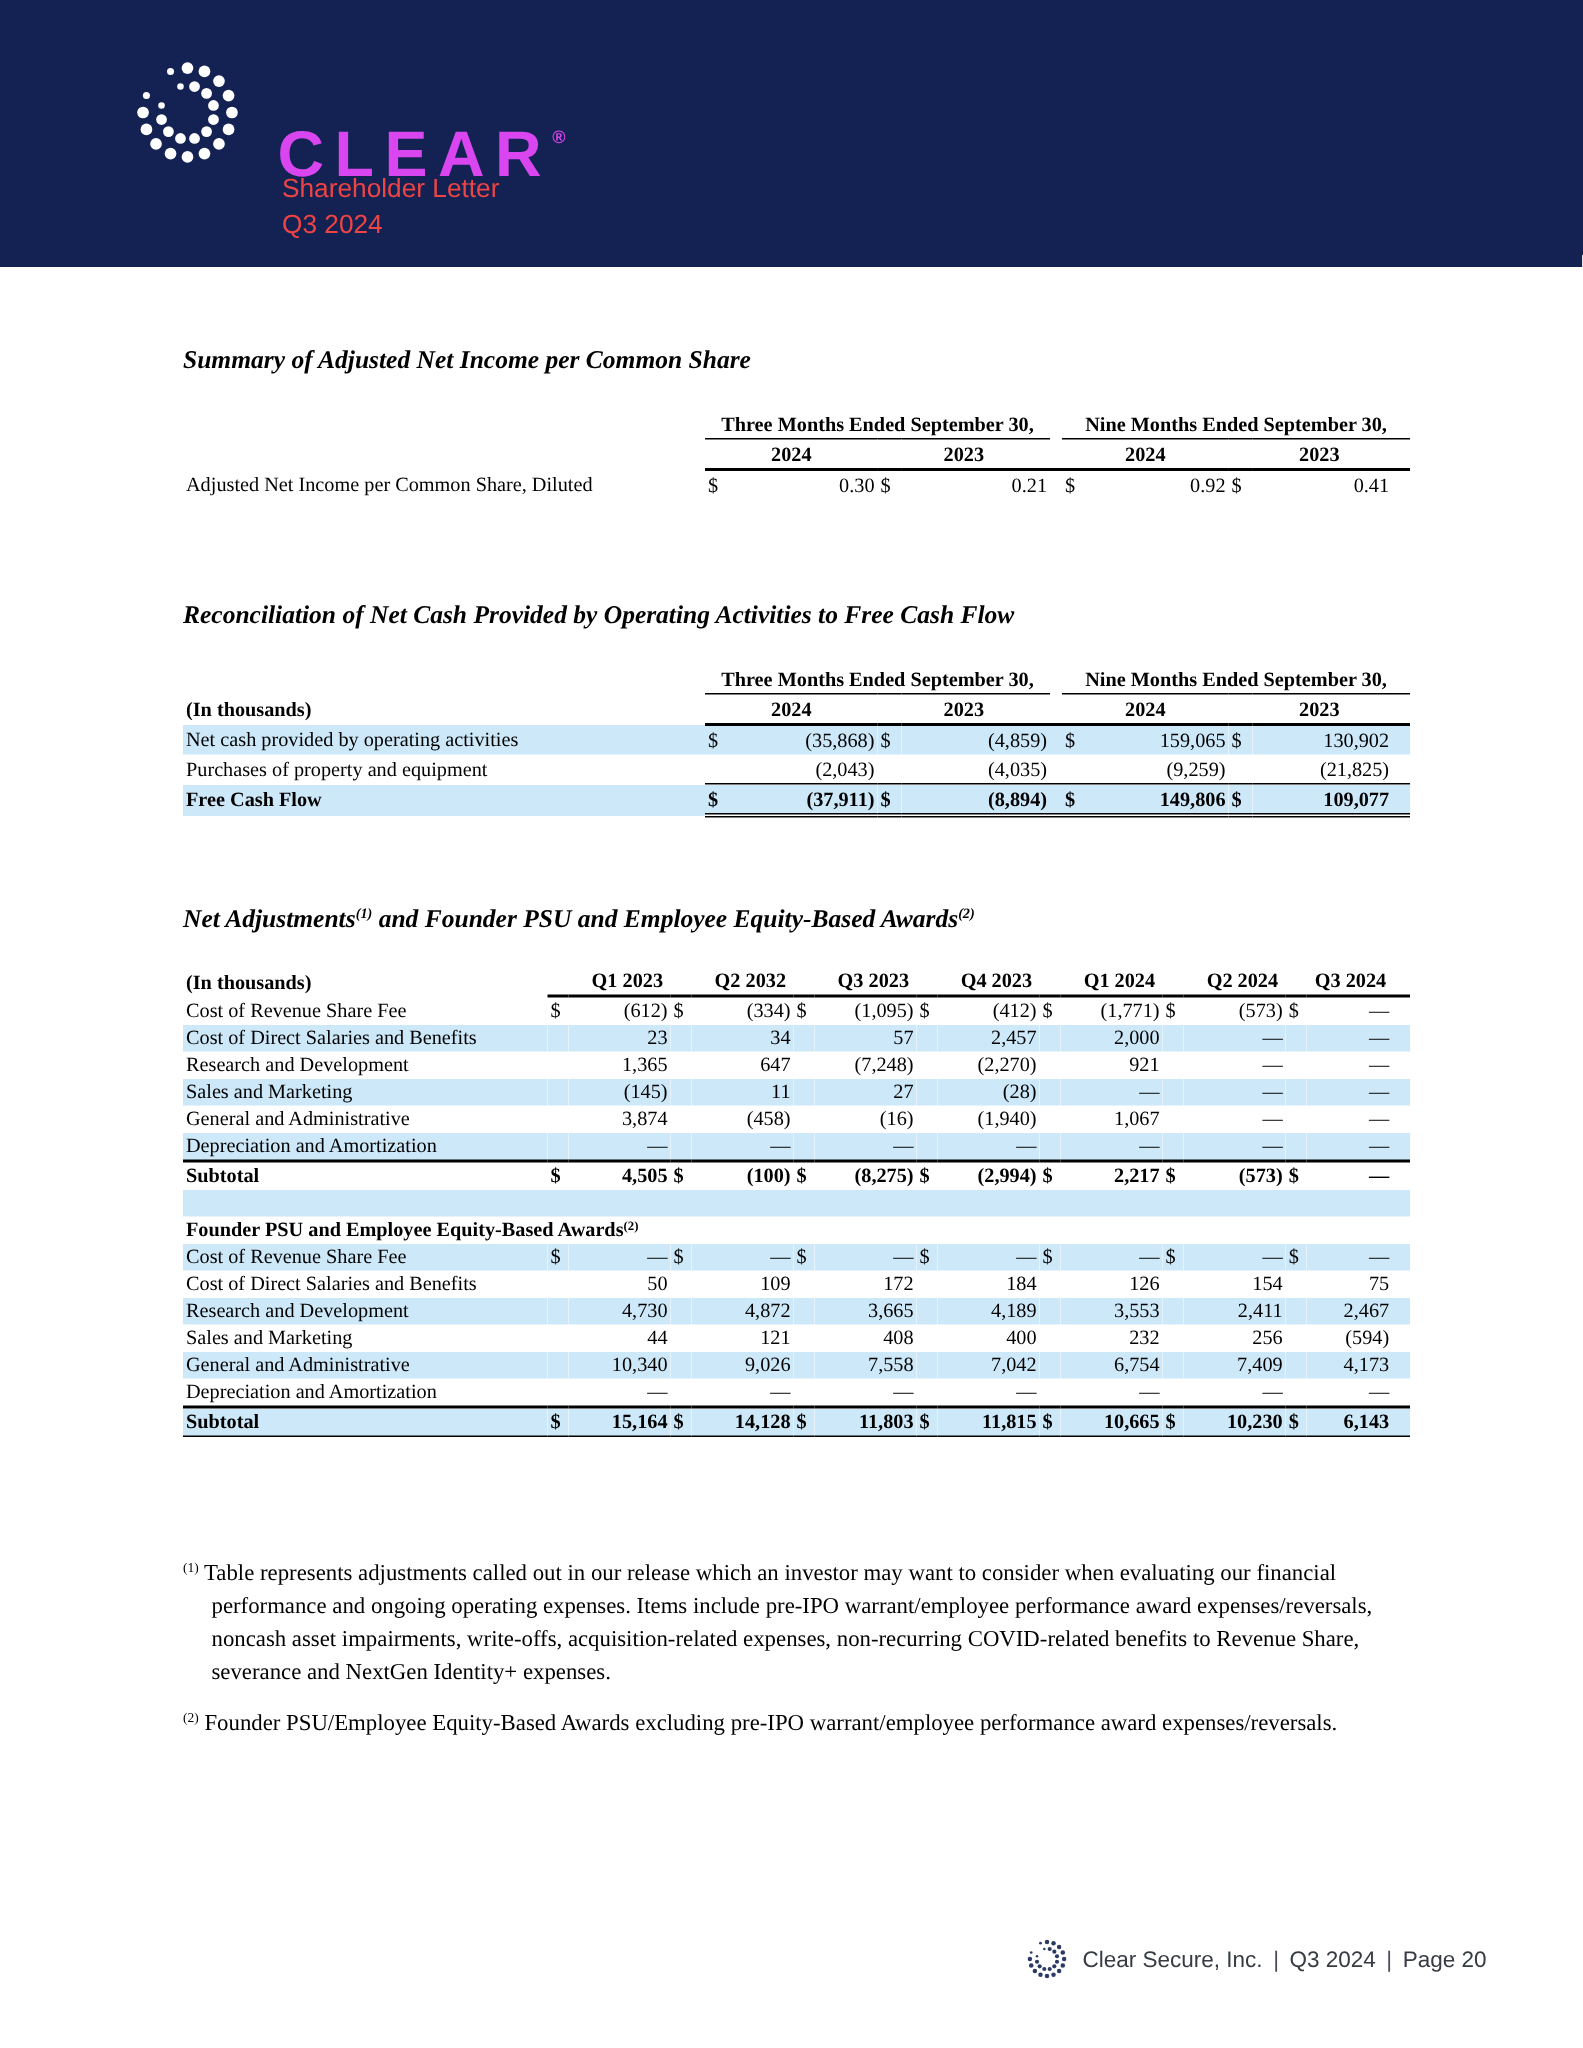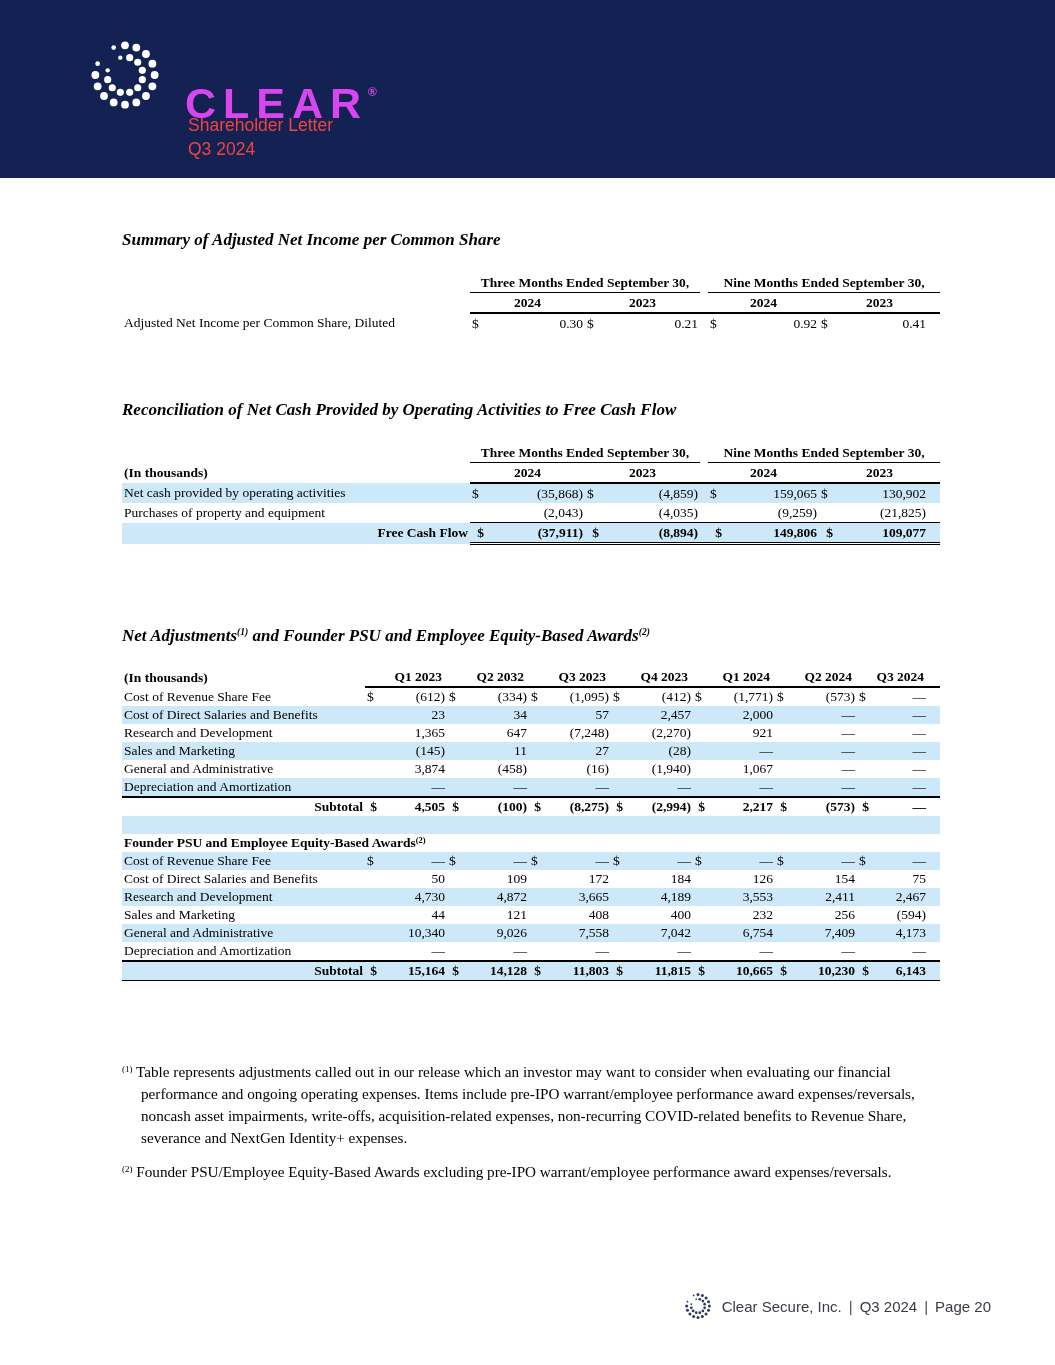--- a/index.html
+++ b/index.html
@@ -12,41 +12,41 @@
          font-family:"Liberation Sans",sans-serif;font-weight:700;font-size:43px;
          letter-spacing:7px;line-height:1;margin-top:36px;}
   .brand .reg{font-size:12px;letter-spacing:0;vertical-align:22px;}
   .hdr .sub{position:absolute;left:188px;top:113px;color:#ef4444;
             font-family:"Liberation Sans",sans-serif;font-size:17.5px;line-height:24px;font-weight:400;}
   
   .content{padding:0 112px 0 122px;}
   .sect-title{font-style:italic;font-weight:700;font-size:17px;line-height:18px;margin:0;}
   .st1{margin-top:53px;}
   .st2{margin-top:68px;}
-  .st3{margin-top:82px;}
+  .st3{margin-top:59px;}
   .sect-title sup{font-size:9.5px;vertical-align:6px;line-height:0;}
   
   table{border-collapse:collapse;table-layout:fixed;font-size:13.5px;line-height:1;}
   .t12{margin-top:24px;width:818px;}
   .t3{margin-top:23px;width:818px;}
   th,td{padding:0 2px;height:19px;vertical-align:middle;font-weight:normal;overflow:hidden;white-space:nowrap;}
   .t3 th,.t3 td{height:18px;}
   .lbl{text-align:left;}
   .d{text-align:left;}
   .v{text-align:right;}
   .v.last{padding-right:14px;}
   .grp{border-bottom:1px solid #000;text-align:center;font-weight:bold;}
   .yr{border-bottom:2px solid #000;text-align:center;font-weight:bold;}
   .gap{padding:0;}
   .gapthick{border-bottom:2px solid #000;}
   .units{font-weight:bold;}
   .q{border-bottom:2px solid #000;text-align:right;font-weight:bold;padding-right:5px;}
   .q.last{padding-right:16px;}
   tr.shaded td,tr.shaded th{background:#cde8f8;}
-  tr.boldrow td{font-weight:bold;text-align:right;}
+  tr.boldrow td{font-weight:bold;}
   td.tb{border-top:1px solid #000;}
   td.tb2{border-top:2px solid #000;}
   td.db{border-bottom:3px double #000;}
   td.bb1{border-bottom:1px solid #000;}
   td.sec{font-weight:bold;}
   td.sec sup{font-size:8.5px;vertical-align:4px;line-height:0;}
   
   .footnotes{margin-top:80px;width:800px;font-size:15.2px;line-height:22px;}
   .footnote{padding-left:19px;text-indent:-19px;margin:0 4px 12px 0;}
   .footnote sup{font-size:9px;vertical-align:5px;line-height:0;}

